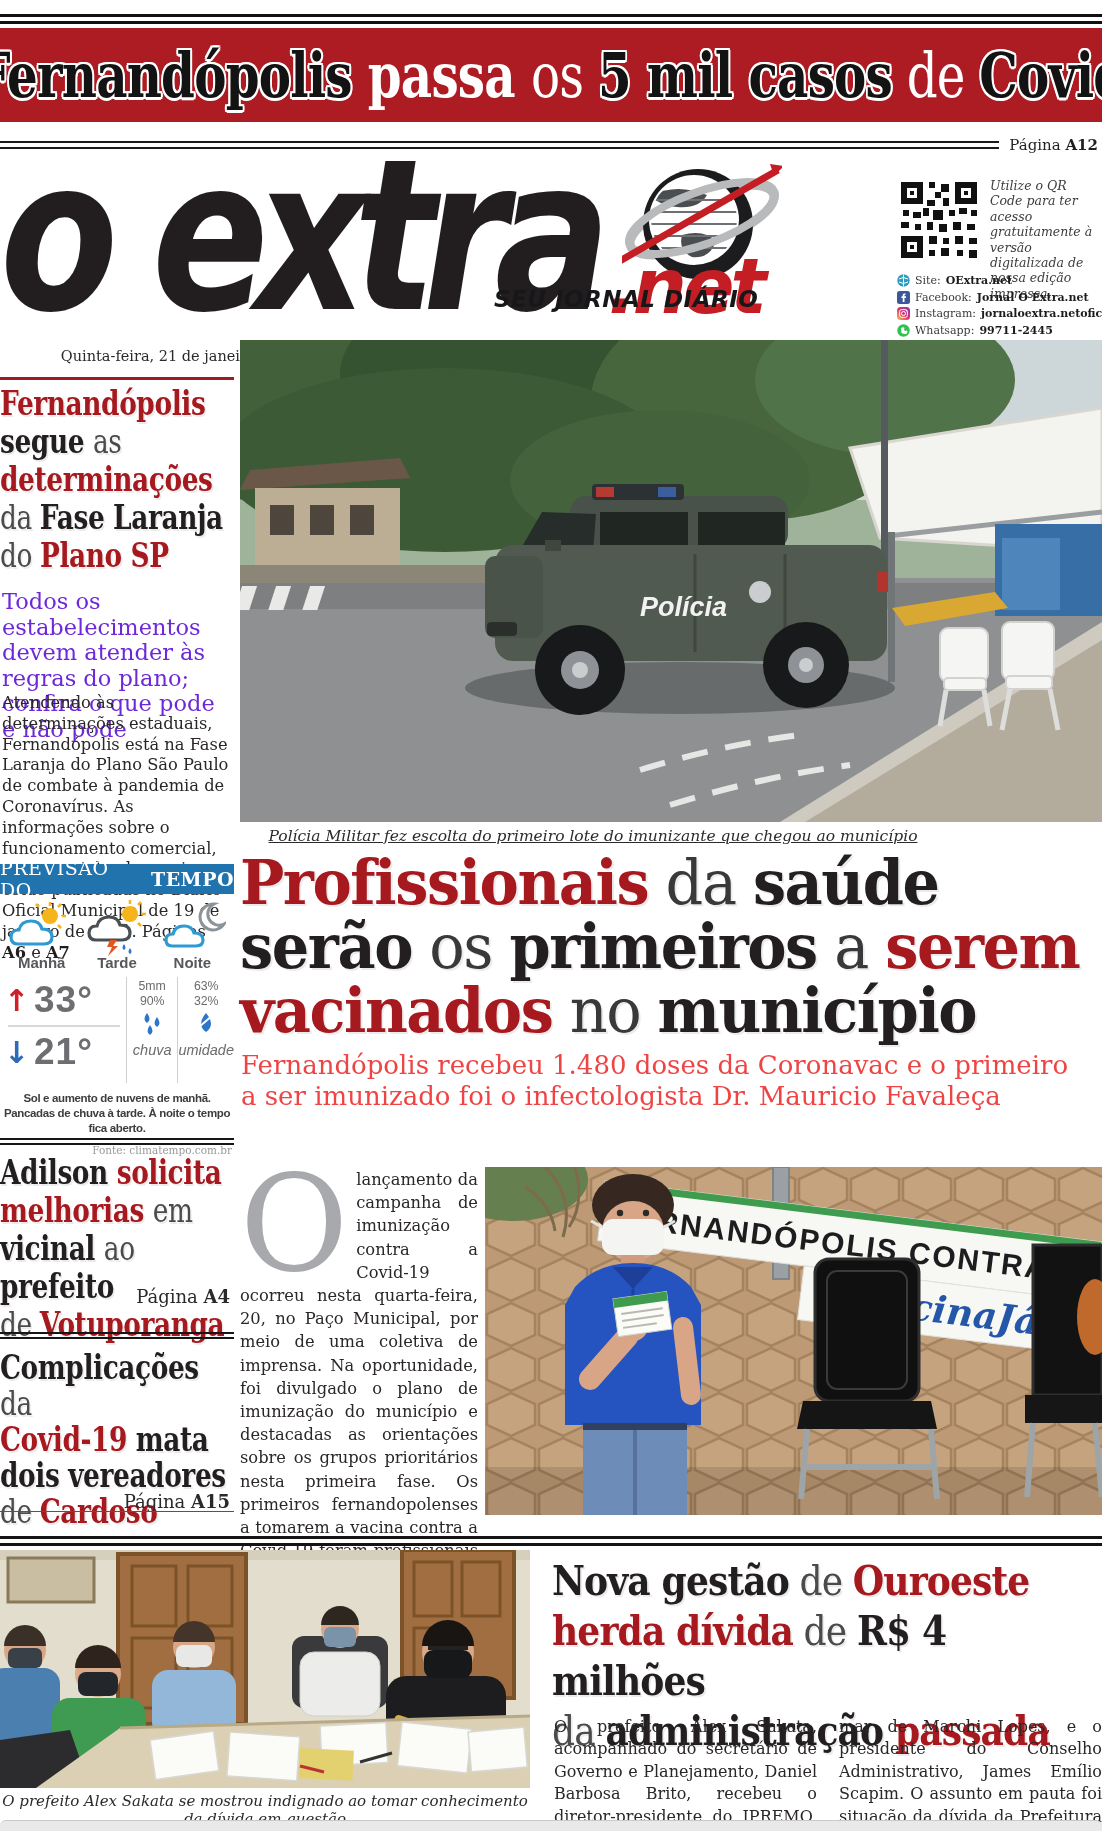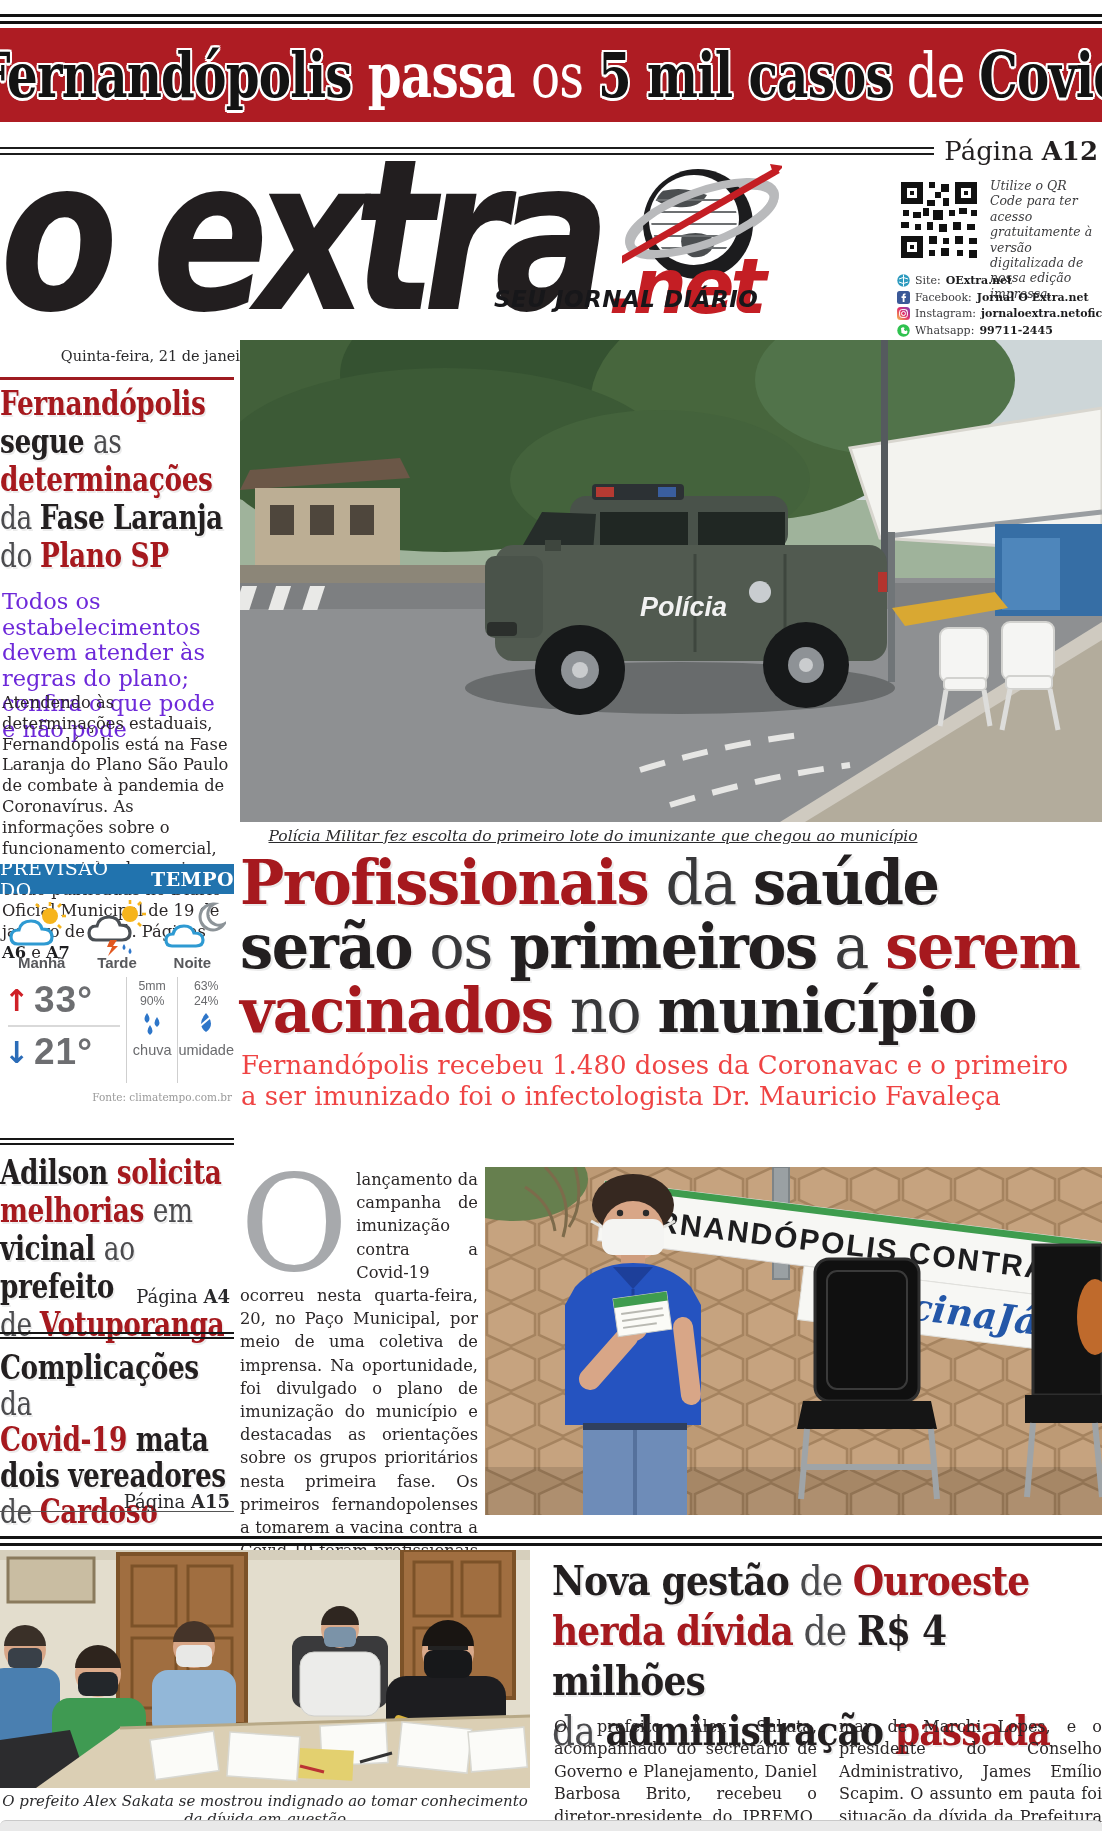--- a/index.html
+++ b/index.html
@@ -19,21 +19,21 @@
   
   #top-rule{left:0;top:14px;width:1102px;height:10px;border-top:3px solid #111;border-bottom:3px solid #111;}
   #banner{left:0;top:28px;width:1102px;height:94px;background:var(--banner_red);display:flex;align-items:center;justify-content:center;}
   .banner-line{white-space:nowrap;font:bold 62px "DejaVu Serif",serif;letter-spacing:-1px;transform:scaleX(.78);transform-origin:center center;}
   .seg-blk{color:#131313;text-shadow:-2px -2px 0 #fff,2px -2px 0 #fff,-2px 2px 0 #fff,2px 2px 0 #fff,0 -2.5px 0 #fff,0 2.5px 0 #fff,-2.5px 0 0 #fff,2.5px 0 0 #fff;}
   .seg-wht{color:#fff;}
   .seg-wlt{color:#fff;font-weight:400;}
 
   #pagina-top{left:0;top:136px;width:1098px;display:flex;align-items:center;gap:10px;}
   #pagina-top .rules{flex:1;height:8px;border-top:2px solid #1c1c1c;border-bottom:2px solid #1c1c1c;}
-  #pagina-top .pg{font-size:26px;white-space:nowrap;}
+  #pagina-top .pg{font-size:15px;white-space:nowrap;}
   #pagina-top b{font-weight:bold;}
 
   
   #masthead{left:0;top:150px;width:1102px;height:222px;}
   #logo-text{position:absolute;left:0px;top:-18px;font:bold italic 172px/172px "DejaVu Sans",sans-serif;
              letter-spacing:-13px;color:#221e1f;transform:scaleY(1.22);transform-origin:left top;white-space:nowrap;}
   #logo-net{position:absolute;left:608px;top:92px;font:bold italic 76px "DejaVu Sans",sans-serif;color:var(--net_red);letter-spacing:-4px;}
   #tagline{position:absolute;left:494px;top:136px;font:bold italic 23px "DejaVu Sans",sans-serif;color:#17171a;letter-spacing:.5px;}
   #dateline{position:absolute;left:0;top:198px;width:775px;text-align:center;font-size:14.5px;color:#2a2a2c;}
   #info{position:absolute;left:893px;top:26px;width:209px;}
@@ -64,21 +64,21 @@
   #wx-labels span{flex:1;text-align:center;font-weight:bold;font-size:15px;color:#57585c;}
   #wx-details{display:flex;margin-top:6px;height:106px;}
   #wx-temps{width:126px;padding-left:4px;}
   #wx-temps .trow{display:flex;align-items:center;height:46px;}
   #wx-temps .arr{font:bold 30px "DejaVu Sans",sans-serif;width:30px;}
   #wx-temps .arr.up{color:var(--arrow_red);} #wx-temps .arr.dn{color:var(--arrow_blue);}
   #wx-temps .t{font:bold 37px "Liberation Sans",sans-serif;color:#6d6e71;letter-spacing:1px;}
   #wx-temps .sep{height:2px;background:#d9d9d9;margin:2px 0 2px 4px;width:112px;}
   .wx-cell{flex:1;border-left:1px solid #cfcfcf;text-align:center;padding-top:2px;}
   .wx-cell .sm{font-size:12.3px;color:#6a6b6e;line-height:15px;}
-  .wx-cell .lbl{font-size:14.5px;color:#6a6b6e;margin-top:1px;}
+  .wx-cell .lbl{font-size:14.5px;color:#6a6b6e;margin-top:1px;font-style:italic;}
   .wx-cell svg{margin-top:4px;}
   #wx-desc{margin-top:8px;text-align:center;font:bold 11.5px/15px "Liberation Sans",sans-serif;letter-spacing:-.35px;color:#3c3d3f;}
   #wx-src{margin-top:8px;text-align:right;font:10.5px "DejaVu Serif",serif;color:#9a9a9a;padding-right:2px;}
 
   .divider{position:absolute;left:0;width:234px;height:7px;border-top:2px solid #161616;border-bottom:2px solid #161616;}
   #div1{top:753px;} #div2{top:947px;}
   #hl2{position:absolute;top:769px;left:0;}
   #hl3{position:absolute;top:965px;left:0;line-height:36px;}
   .pgref{position:absolute;right:4px;font-size:18px;color:#2a2a2c;}
   .pgref b{font-weight:bold;}
@@ -338,28 +338,29 @@
               <g fill="#2e76c9">
                 <path d="M8 0 q5 7 0 10 q-5 -3 0 -10z"></path>
                 <path d="M18 4 q5 7 0 10 q-5 -3 0 -10z"></path>
                 <path d="M11 12 q5 7 0 10 q-5 -3 0 -10z"></path>
               </g>
             </svg>
           <div class="lbl">chuva</div>
         </div>
         <div class="wx-cell">
           <div class="sm">63%</div>
-          <div class="sm">24%</div>
+          <div class="sm">32%</div>
           <svg width="26" height="24" viewBox="0 0 26 24">
               <path d="M13 0 q10 12 0 19 q-10 -7 0 -19z" fill="#2e76c9"></path>
               <path d="M6 14 L20 2" stroke="#fff" stroke-width="2"></path>
             </svg>
           <div class="lbl">umidade</div>
         </div>
       </div>
+      <div id="wx-desc">Sol e aumento de nuvens de manhã. Pancadas de chuva à tarde. À noite o tempo fica aberto.</div>
       <div id="wx-src">Fonte: climatempo.com.br</div>
     </div>
 
     <div class="divider" id="div1"></div>
     <div class="hl condense" id="hl2">
       <div><span class="bk">Adilson </span><span class="rd">solicita</span></div>
       <div><span class="rd">melhorias </span><span class="lt">em</span></div>
       <div><span class="bk">vicinal </span><span class="lt">ao </span><span class="bk">prefeito</span></div>
       <div><span class="lt">de </span><span class="rd">Votuporanga</span></div>
     </div>

